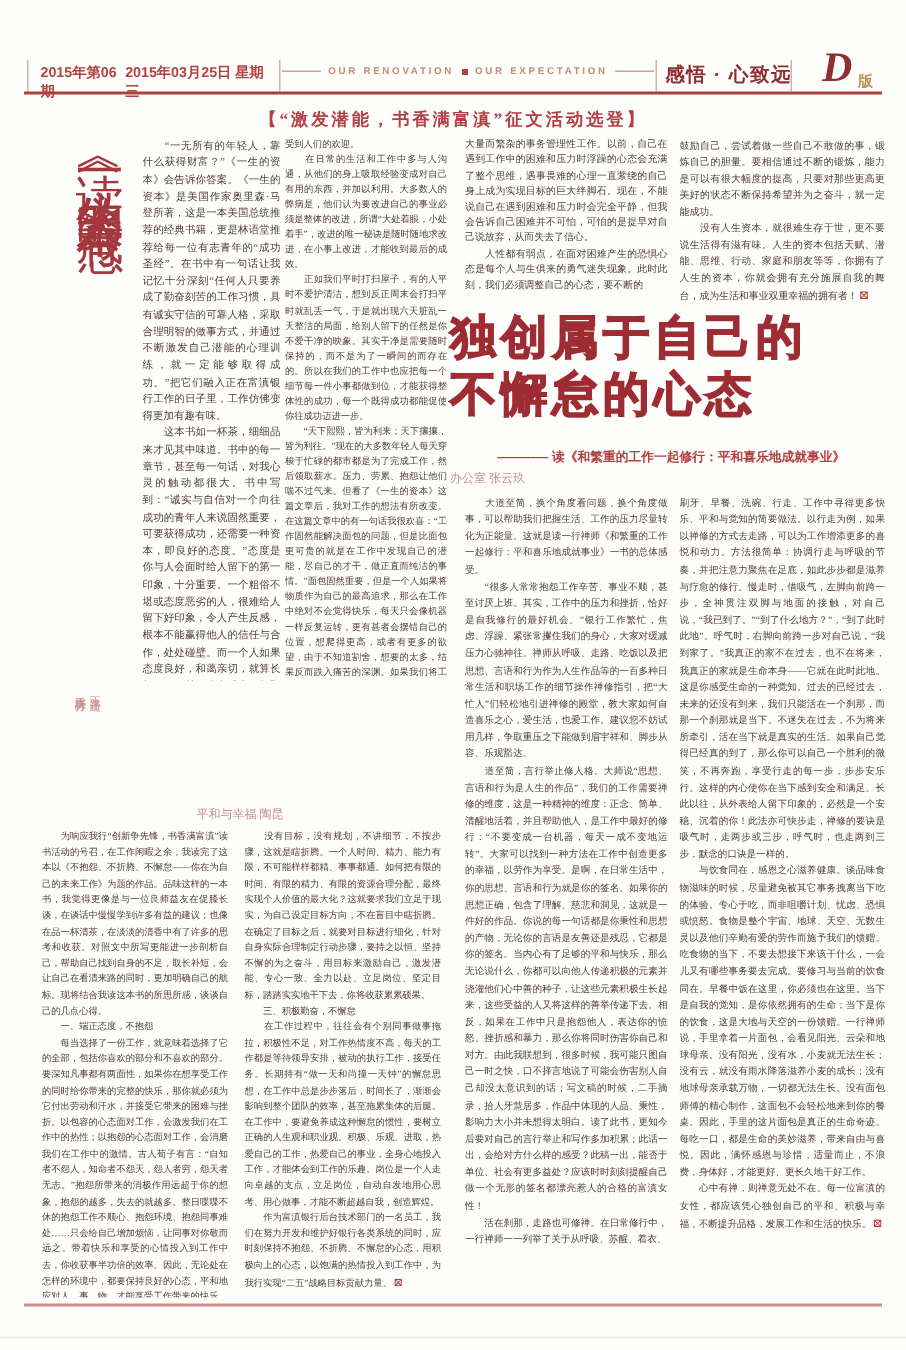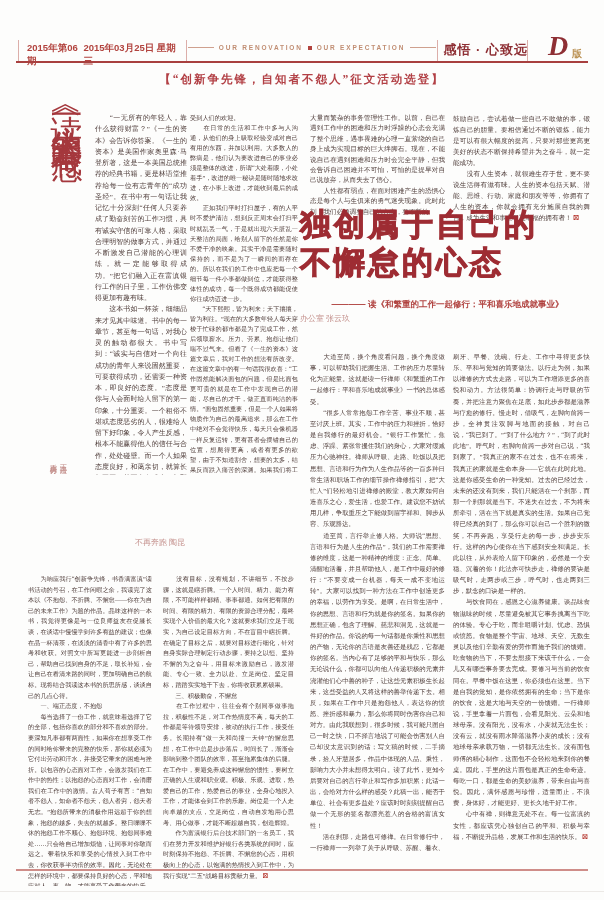--- a/index.html
+++ b/index.html
@@ -21,21 +21,21 @@
   .edlabel{position:absolute;left:572px;top:47px;font-size:10px;font-weight:bold;color:#bb9254;}
   .rule-top{position:absolute;left:16px;top:61px;width:572px;height:2px;background:#a8403f;}
   .banner{position:absolute;left:0;top:72px;width:604px;text-align:center;font-size:11.5px;font-weight:bold;
           letter-spacing:2px;color:#b24045;}
   
   .a1-title{position:absolute;left:38px;top:90px;width:58px;height:368px;writing-mode:vertical-rl;
             font-size:32px;letter-spacing:4px;color:#a5383d;line-height:58px;}
   .a1-byline{position:absolute;left:48px;top:458px;height:62px;writing-mode:vertical-lr;
              font-size:7.5px;letter-spacing:1px;line-height:10px;color:#c4908c;}
   
-  .col{position:absolute;overflow:hidden;color:#4e3c39;text-align:justify;margin-top:21px;}
+  .col{position:absolute;overflow:hidden;color:#4e3c39;text-align:justify;}
   .col p{margin:0;}
   .a1c1{left:95px;top:92px;width:92px;height:362px;font-size:7px;line-height:11.25px;}
   .a1c2{left:190px;top:92px;width:108px;height:362px;font-size:6.2px;line-height:10.05px;}
   .a1c3{left:310px;top:92px;width:135px;height:104px;font-size:6.6px;line-height:10.4px;}
   .a1c4{left:453px;top:92px;width:137px;height:110px;font-size:6.6px;line-height:11px;}
   
   .a3-title{position:absolute;left:300px;top:206px;width:295px;text-align:left;color:#9e2c33;
             font-family:"Liberation Sans",sans-serif;font-weight:bold;font-size:31px;line-height:38px;
             letter-spacing:3px;-webkit-text-stroke:1px #9e2c33;}
   .a3-sub1{position:absolute;left:300px;top:287px;width:295px;text-align:center;font-size:8.5px;font-weight:bold;color:#b0413e;
@@ -78,21 +78,21 @@
       <span>OUR RENOVATION</span>
       <span class="sq"></span>
       <span>OUR EXPECTATION</span>
       <span class="dash"></span>
     </span>
     <span class="section-title">感悟 · 心致远</span>
     <span class="edletter">D</span>
     <span class="edlabel">版</span>
   </div>
   <div class="rule-top"></div>
-  <div class="banner">【“创新争先锋，自知者不怨人”征文活动选登】</div>
+  <div class="banner">【“激发潜能，书香满富滇”征文活动选登】</div>
 
   <div class="a1-title">读《一生的资本》有感</div>
   <div class="a1-byline">
     <span>重庆分行</span><br>
     <span>王路遥</span>
   </div>
   <div class="col a1c1">
       <p>　　“一无所有的年轻人，靠什么获得财富？”《一生的资本》会告诉你答案。《一生的资本》是美国作家奥里森·马登所著，这是一本美国总统推荐的经典书籍，更是林语堂推荐给每一位有志青年的“成功圣经”。在书中有一句话让我记忆十分深刻“任何人只要养成了勤奋刻苦的工作习惯，具有诚实守信的可靠人格，采取合理明智的做事方式，并通过不断激发自己潜能的心理训练，就一定能够取得成功。”把它们融入正在富滇银行工作的日子里，工作仿佛变得更加有趣有味。</p>
       <p>　　这本书如一杯茶，细细品来才见其中味道。书中的每一章节，甚至每一句话，对我心灵的触动都很大。书中写到：“诚实与自信对一个向往成功的青年人来说固然重要，可要获得成功，还需要一种资本，即良好的态度。”态度是你与人会面时给人留下的第一印象，十分重要。一个粗俗不堪或态度恶劣的人，很难给人留下好印象，令人产生反感，根本不能赢得他人的信任与合作，处处碰壁。而一个人如果态度良好，和蔼亲切，就算长相平平，甚至身有残疾，与那些眉清目秀、身轻力壮、但态度粗俗的人相比，更易</p>
     </div>
@@ -122,21 +122,21 @@
       <p>　　“很多人常常抱怨工作辛苦、事业不顺，甚至讨厌上班。其实，工作中的压力和挫折，恰好是自我修行的最好机会。”银行工作繁忙，焦虑、浮躁、紧张常攫住我们的身心，大家对缓减压力心驰神往。禅师从呼吸、走路、吃饭以及把思想、言语和行为作为人生作品等的一百多种日常生活和职场工作的细节操作禅修指引，把“大忙人”们轻松地引进禅修的殿堂，教大家如何自造喜乐之心，爱生活，也爱工作。建议您不妨试用几样，争取重压之下能做到眉宇祥和、脚步从容、乐观豁达。</p>
       <p>　　道至简，言行举止修人格。大师说“思想、言语和行为是人生的作品”，我们的工作需要禅修的维度，这是一种精神的维度：正念、简单、清醒地活着，并且帮助他人，是工作中最好的修行：“不要变成一台机器，每天一成不变地运转”。大家可以找到一种方法在工作中创造更多的幸福，以劳作为享受。是啊，在日常生活中，你的思想、言语和行为就是你的签名。如果你的思想正确，包含了理解、慈悲和洞见，这就是一件好的作品。你说的每一句话都是你秉性和思想的产物，无论你的言语是友善还是残忍，它都是你的签名。当内心有了足够的平和与快乐，那么无论说什么，你都可以向他人传递积极的元素并浇灌他们心中善的种子，让这些元素积极生长起来，这些受益的人又将这样的善举传递下去。相反，如果在工作中只是抱怨他人，表达你的愤怒、挫折感和暴力，那么你将同时伤害你自己和对方。由此我联想到，很多时候，我可能只图自己一时之快，口不择言地说了可能会伤害别人自己却没太意识到的话；写文稿的时候，二手摘录，拾人牙慧居多，作品中体现的人品、秉性，影响力大小并未想得太明白。读了此书，更知今后要对自己的言行举止和写作多加积累；此话一出，会给对方什么样的感受？此稿一出，能否于单位、社会有更多益处？应该时时刻刻提醒自己做一个无形的签名都漂亮惹人的合格的富滇女性！</p>
       <p>　　活在刹那，走路也可修禅。在日常修行中，一行禅师一一列举了关于从呼吸、苏醒、着衣、</p>
     </div>
   <div class="col a3cb">
       <p>刷牙、早餐、洗碗、行走、工作中寻得更多快乐、平和与觉知的简要做法。以行走为例，如果以禅修的方式去走路，可以为工作增添更多的喜悦和动力。方法很简单：协调行走与呼吸的节奏，并把注意力聚焦在足底，如此步步都是滋养与疗愈的修行。慢走时，借吸气，左脚向前跨一步，全神贯注双脚与地面的接触，对自己说，“我已到了。”“到了什么地方？”，“到了此时此地”。呼气时，右脚向前跨一步对自己说，“我到家了。”我真正的家不在过去，也不在将来，我真正的家就是生命本身——它就在此时此地。这是你感受生命的一种觉知。过去的已经过去，未来的还没有到来，我们只能活在一个刹那，而那一个刹那就是当下。不迷失在过去，不为将来所牵引，活在当下就是真实的生活。如果自己觉得已经真的到了，那么你可以自己一个胜利的微笑，不再奔跑，享受行走的每一步，步步安乐行。这样的内心使你在当下感到安全和满足。长此以往，从外表给人留下印象的，必然是一个安稳、沉着的你！此法亦可快步走，禅修的要诀是吸气时，走两步或三步，呼气时，也走两到三步，默念的口诀是一样的。</p>
       <p>　　与饮食同在，感恩之心滋养健康。谈品味食物滋味的时候，尽量避免被其它事务拽离当下吃的体验。专心于吃，而非咀嚼计划、忧虑、恐惧或愤怒。食物是整个宇宙、地球、天空、无数生灵以及他们辛勤有爱的劳作而施予我们的馈赠。吃食物的当下，不要去想接下来该干什么，一会儿又有哪些事务要去完成。要修习与当前的饮食同在。早餐中饭在这里，你必须也在这里。当下是自我的觉知，是你依然拥有的生命；当下是你的饮食，这是大地与天空的一份馈赠。一行禅师说，手里拿着一片面包，会看见阳光、云朵和地球母亲。没有阳光，没有水，小麦就无法生长；没有云，就没有雨水降落滋养小麦的成长；没有地球母亲承载万物，一切都无法生长。没有面包师傅的精心制作，这面包不会轻松地来到你的餐桌。因此，手里的这片面包是真正的生命奇迹。每吃一口，都是生命的美妙滋养，带来自由与喜悦。因此，满怀感恩与珍惜，适量而止，不浪费，身体好，才能更好、更长久地干好工作。</p>
       <p>　　心中有禅，则禅意无处不在。每一位富滇的女性，都应该凭心独创自己的平和、积极与幸福，不断提升品格，发展工作和生活的快乐。<span class="endmark">⊠</span></p>
     </div>
 
-  <div class="a2-byline">不再奔跑 陶昆</div>
+  <div class="a2-byline">平和与幸福 陶昆</div>
   <div class="col a2c1">
       <p>　　为响应我行“创新争先锋，书香满富滇”读书活动的号召，在工作闲暇之余，我读完了这本以《不抱怨、不折腾、不懈怠——你在为自己的未来工作》为题的作品。品味这样的一本书，我觉得更像是与一位良师益友在促膝长谈，在谈话中慢慢学到许多有益的建议；也像在品一杯清茶，在淡淡的清香中有了许多的思考和收获。对照文中所写更能进一步剖析自己，帮助自己找到自身的不足，取长补短，会让自己在看清来路的同时，更加明确自己的航标。现将结合我读这本书的所思所感，谈谈自己的几点心得。</p>
       <p>　　一、端正态度，不抱怨</p>
       <p>　　每当选择了一份工作，就意味着选择了它的全部，包括你喜欢的部分和不喜欢的部分。要深知凡事都有两面性，如果你在想享受工作的同时给你带来的完整的快乐，那你就必须为它付出劳动和汗水，并接受它带来的困难与挫折。以包容的心态面对工作，会激发我们在工作中的热性；以抱怨的心态面对工作，会消磨我们在工作中的激情。古人荀子有言：“自知者不怨人，知命者不怨天，怨人者穷，怨天者无志。”抱怨所带来的消极作用远超于你的想象，抱怨的越多，失去的就越多。整日喋喋不休的抱怨工作不顺心、抱怨环境、抱怨同事难处……只会给自己增加烦恼，让同事对你敬而远之。带着快乐和享受的心情投入到工作中去，你收获事半功倍的效率。因此，无论处在怎样的环境中，都要保持良好的心态，平和地应对人、事、物，才能享受工作带来的快乐。</p>
     </div>
   <div class="col a2c2">
       <p>　　没有目标，没有规划，不讲细节，不按步骤，这就是瞎折腾。一个人时间、精力、能力有限，不可能样样都精、事事都通。如何把有限的时间、有限的精力、有限的资源合理分配，最终实现个人价值的最大化？这就要求我们立足于现实，为自己设定目标方向，不在盲目中瞎折腾。在确定了目标之后，就要对目标进行细化，针对自身实际合理制定行动步骤，要持之以恒、坚持不懈的为之奋斗，用目标来激励自己，激发潜能、专心一致、全力以赴、立足岗位、坚定目标，踏踏实实地干下去，你将收获累累硕果。</p>
       <p>　　三、积极勤奋，不懈怠</p>
       <p>　　在工作过程中，往往会有个别同事做事拖拉，积极性不足，对工作热情度不高，每天的工作都是等待领导安排，被动的执行工作，接受任务。长期持有“做一天和尚撞一天钟”的懈怠思想，在工作中总是步步落后，时间长了，渐渐会影响到整个团队的效率，甚至拖累集体的后腿。在工作中，要避免养成这种懈怠的惯性，要树立正确的人生观和职业观。积极、乐观、进取，热爱自己的工作，热爱自己的事业，全身心地投入工作，才能体会到工作的乐趣。岗位是一个人走向卓越的支点，立足岗位，自动自发地用心思考、用心做事，才能不断超越自我，创造辉煌。</p>
       <p>　　作为富滇银行后台技术部门的一名员工，我们在努力开发和维护好银行各类系统的同时，应时刻保持不抱怨、不折腾、不懈怠的心态，用积极向上的心态，以饱满的热情投入到工作中，为我行实现“二五”战略目标贡献力量。<span class="endmark">⊠</span></p>

